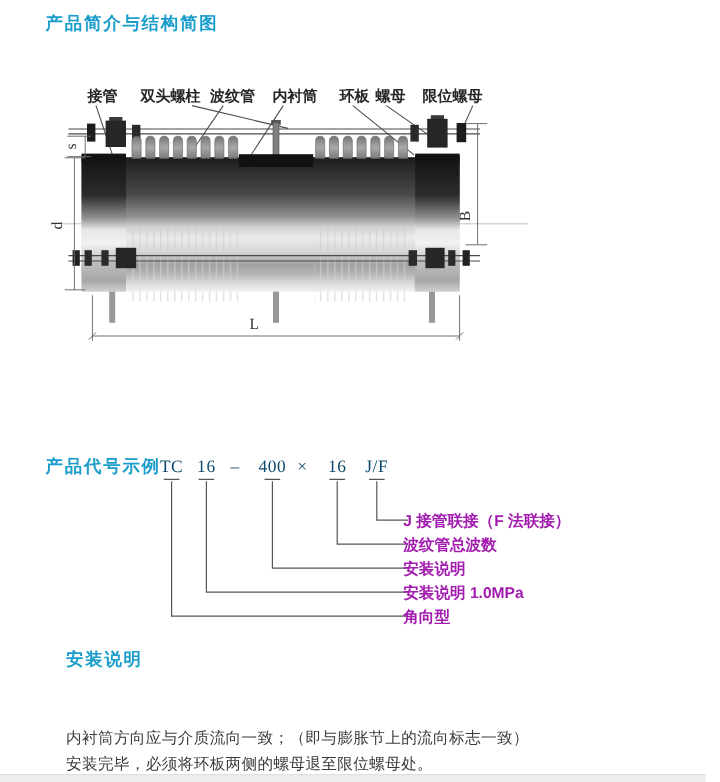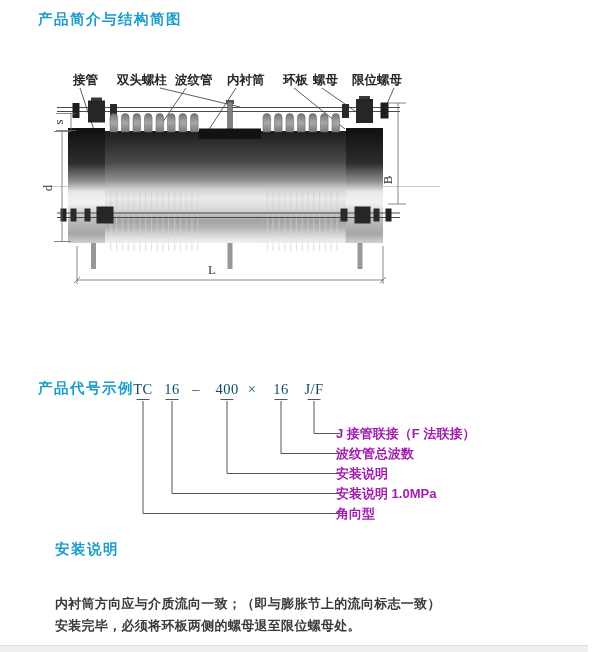--- a/index.html
+++ b/index.html
@@ -23,22 +23,22 @@
   .code-part {
     position:absolute; top:381px; transform:translateX(-50%);
     font-family:"Liberation Serif", serif; font-size:14.5px; color:#0c4a6e;
     white-space:nowrap; letter-spacing:.5px;
   }
   .callout {
     position:absolute; left:336px; height:18px; line-height:18px;
     font-size:13px; font-weight:600; color:#a21caf; white-space:nowrap;
   }
   .install-line {
-    position:absolute; left:55px; font-size:13px; font-weight:700;
-    color:#3a3a3a; white-space:nowrap; letter-spacing:.3px;
+    position:absolute; left:55px; font-size:13px; font-weight:400;
+    color:#3a3a3a; white-space:nowrap; letter-spacing:.3px;margin-top:11px;
   }
   #install-line-1 { top:595px; }
   #install-line-2 { top:617px; }
 
   .bottom-strip {
     position:absolute; left:0; bottom:0; width:600px; height:7px;
     background:#efeeec; border-top:1px solid #e0dfdc;
   }
 
   .part-label { font-size:12.5px; font-weight:bold; fill:#262626; font-family:"Liberation Sans",sans-serif; }

